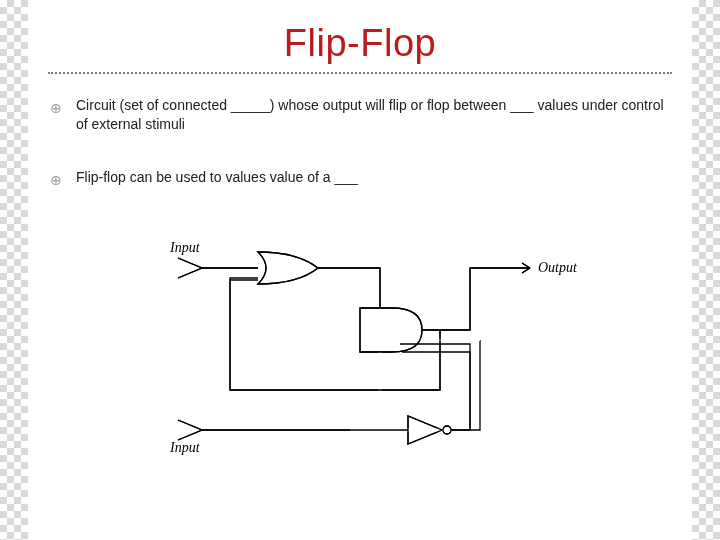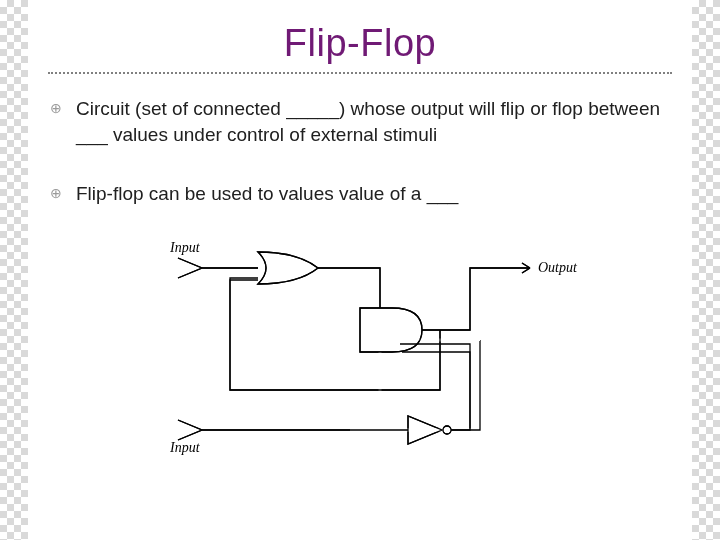--- a/index.html
+++ b/index.html
@@ -3,23 +3,23 @@
 <meta charset="utf-8">
 <style>
   html,body{margin:0;padding:0;width:720px;height:540px;background:#fff;font-family:Arial,Helvetica,sans-serif;color:#202020}
   .page{position:relative;width:720px;height:540px;overflow:hidden}
   .checker{position:absolute;top:0;width:28px;height:540px;
     background-image:
       linear-gradient(45deg,#d9d9d9 25%,transparent 25%,transparent 75%,#d9d9d9 75%),
       linear-gradient(45deg,#d9d9d9 25%,transparent 25%,transparent 75%,#d9d9d9 75%);
     background-size:14px 14px;background-position:0 0,7px 7px}
   .checker.left{left:0}.checker.right{right:0}
-  .title{position:absolute;top:22px;left:0;width:720px;text-align:center;font-size:38px;color:#701a75;letter-spacing:.5px}
+  .title{position:absolute;top:22px;left:0;width:720px;text-align:center;font-size:38px;color:#b91c1c;letter-spacing:.5px}
   .rule{position:absolute;top:72px;left:48px;width:624px;border-bottom:2px dotted #808080}
-  ul.body{position:absolute;top:96px;left:50px;width:626px;margin:0;padding:0;list-style:none;font-size:19px;line-height:1.35;color:#202020}
+  ul.body{position:absolute;top:96px;left:50px;width:626px;margin:0;padding:0;list-style:none;font-size:14px;line-height:1.35;color:#202020}
   ul.body>li{position:relative;padding-left:26px;margin-bottom:34px}
   ul.body>li:before{content:"⊕";position:absolute;left:0;top:3px;color:#9a9a9a;font-size:14px}
   .diagram{position:absolute;left:170px;top:240px}
   .gate-label{font-family:'Times New Roman',serif;font-style:italic;font-size:14px;fill:#000}
 </style>
 </head>
 <body>
 <div class="page">
   <div class="checker left"></div>
   <div class="checker right"></div>

